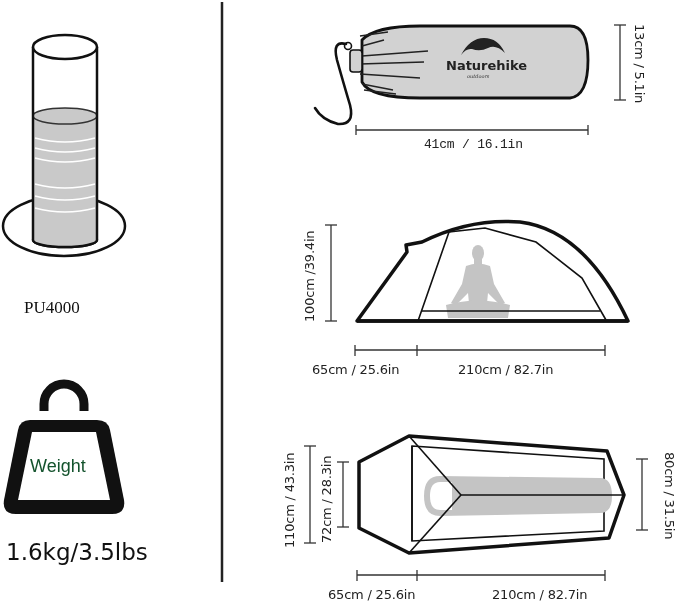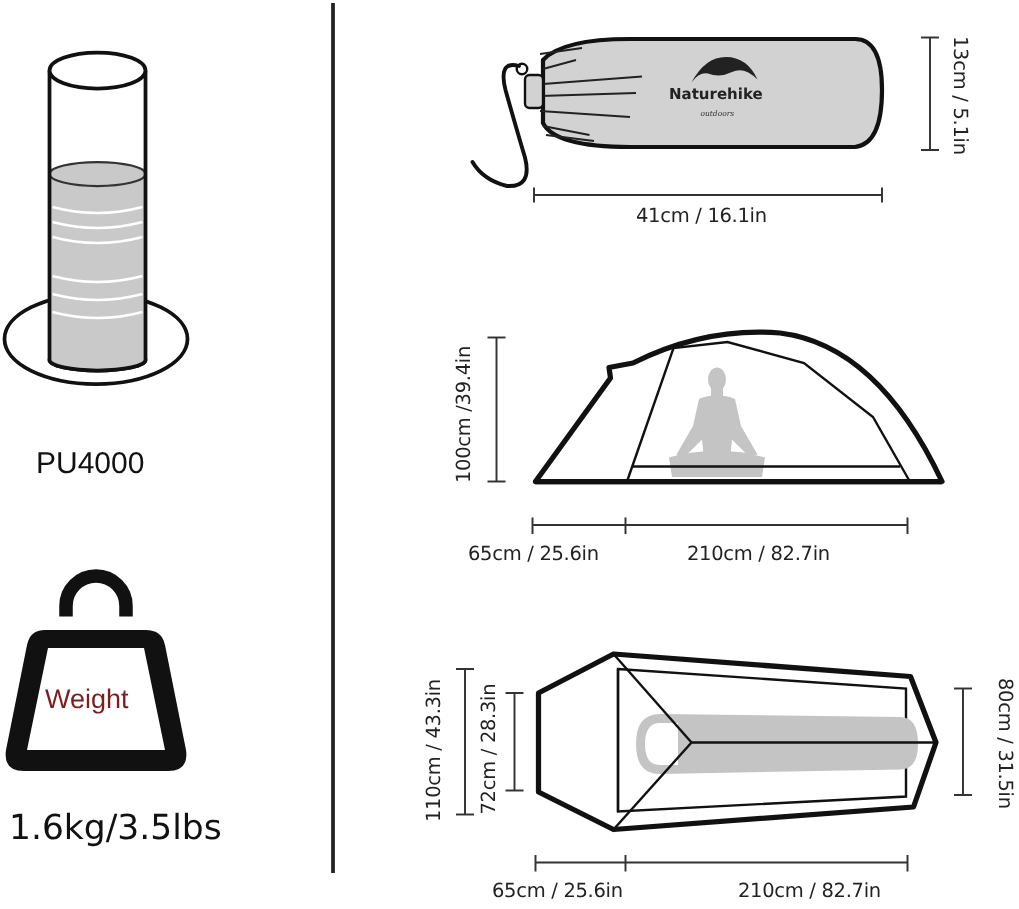--- a/index.html
+++ b/index.html
@@ -1,26 +1,26 @@
 <!DOCTYPE html>
 <html><head>
 <meta charset="utf-8">
 <style>
   html, body { margin: 0; padding: 0; background: #ffffff; }
   body { width: 679px; height: 606px; position: relative; overflow: hidden; font-family: "DejaVu Sans", "Liberation Sans", sans-serif; color: #111; }
   svg.layer { position: absolute; left: 0; top: 0; width: 679px; height: 606px; }
   .label { position: absolute; white-space: nowrap; color: #222; }
-  .lbl-big { font-family: Liberation Sans, sans-serif; font-size: 20px; color: #111; }
+  .lbl-big { font-family: Liberation Serif, serif; font-size: 17px; color: #111; }
   .lbl-dim { font-family: "DejaVu Sans", sans-serif; font-size: 13px; color: #222; letter-spacing: -0.2px; }
   .vert { transform-origin: 0 0; }
   .vert-cw { transform: rotate(90deg); }
   .vert-ccw { transform: rotate(-90deg); }
-  .brand { font-family: "DejaVu Sans", sans-serif; font-weight: bold; font-size: 10px; color: #222; }
+  .brand { font-family: "DejaVu Sans", sans-serif; font-weight: bold; font-size: 13px; color: #222; }
   .brand-sub { font-family: "DejaVu Serif", serif; font-style: italic; font-size: 5px; color: #333; }
-  .weight-text { font-family: "Liberation Sans", sans-serif; font-size: 18px; color: #7f1d1d; }
+  .weight-text { font-family: "Liberation Sans", sans-serif; font-size: 18px; color: #14532d; }
 </style>
 </head>
 <body>
 
 <svg class="layer" viewBox="0 0 679 606">
 
   <g>
     <ellipse cx="64" cy="226" rx="61" ry="30" fill="#fff" stroke="#111" stroke-width="2.5"></ellipse>
     <rect x="33" y="112" width="64" height="128" fill="#c9c9c9"></rect>
     <ellipse cx="65" cy="240" rx="32" ry="7" fill="#c9c9c9" stroke="#111" stroke-width="2.5"></ellipse>
@@ -128,21 +128,21 @@
   </g>
 </svg>
 
 <div class="label lbl-big" style="left:24px; top:298px;">PU4000</div>
 
 <div class="label weight-text" style="left:30px; top:456px;">Weight</div>
 <div class="label lbl-big" style="left:6px; top:539px; font-family:'DejaVu Sans', sans-serif; font-size:23px;">1.6kg/3.5lbs</div>
 
 <div class="label brand" style="left:446px; top:58px;">Naturehike</div>
 <div class="label brand-sub" style="left:467px; top:73px;">outdoors</div>
-<div class="label lbl-dim" style="left:424px; top:137px;">41cm / 16.1in</div>
+<div class="label lbl-dim" style="left:424px; top:137px;font-family:Liberation Mono, monospace;">41cm / 16.1in</div>
 <div class="label lbl-dim vert vert-cw" style="left:647px; top:24px;">13cm / 5.1in</div>
 
 <div class="label lbl-dim vert vert-ccw" style="left:302px; top:322px;">100cm /39.4in</div>
 <div class="label lbl-dim" style="left:312px; top:362px;">65cm / 25.6in</div>
 <div class="label lbl-dim" style="left:458px; top:362px;">210cm / 82.7in</div>
 
 <div class="label lbl-dim vert vert-ccw" style="left:282px; top:548px;">110cm / 43.3in</div>
 <div class="label lbl-dim vert vert-ccw" style="left:319px; top:543px;">72cm / 28.3in</div>
 <div class="label lbl-dim vert vert-cw" style="left:677px; top:452px;">80cm / 31.5in</div>
 <div class="label lbl-dim" style="left:328px; top:587px;">65cm / 25.6in</div>

